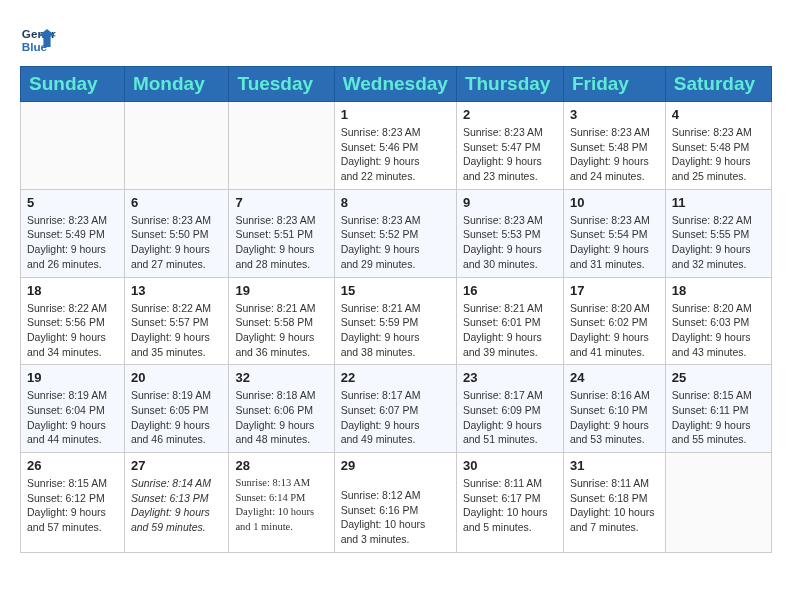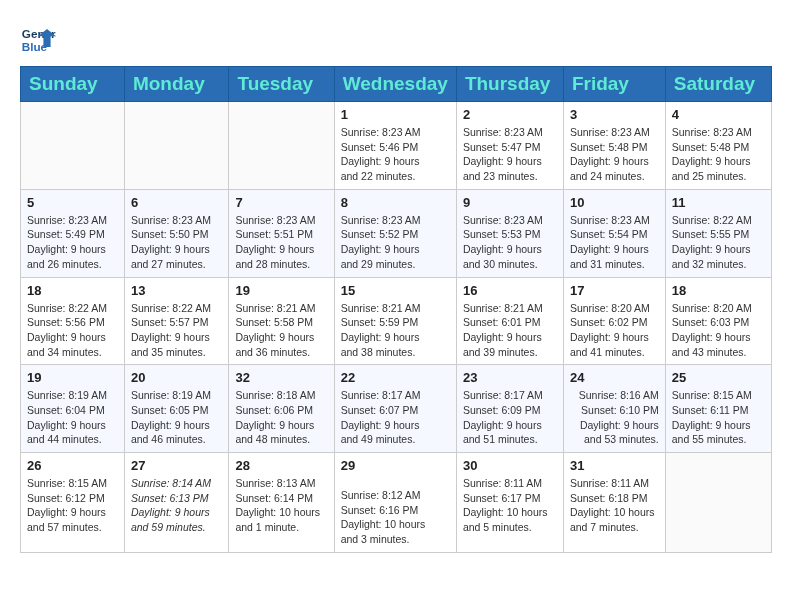--- a/index.html
+++ b/index.html
@@ -272,21 +272,21 @@
         </td>
         <td>
           <div class="day-num">23</div>
           <div class="day-info" style="white-space: pre-line;">Sunrise: 8:17 AM
 Sunset: 6:09 PM
 Daylight: 9 hours
 and 51 minutes.</div>
         </td>
         <td>
           <div class="day-num">24</div>
-          <div class="day-info" style="white-space: pre-line; text-align: right;">Sunrise: 8:16 AM
+          <div class="day-info" style="white-space: pre-line;">Sunrise: 8:16 AM
 Sunset: 6:10 PM
 Daylight: 9 hours
 and 53 minutes.</div>
         </td>
         <td>
           <div class="day-num">25</div>
           <div class="day-info" style="white-space: pre-line;">Sunrise: 8:15 AM
 Sunset: 6:11 PM
 Daylight: 9 hours
 and 55 minutes.</div>
@@ -302,21 +302,21 @@
         </td>
         <td>
           <div class="day-num">27</div>
           <div class="day-info" style="white-space: pre-line; font-style: italic;">Sunrise: 8:14 AM
 Sunset: 6:13 PM
 Daylight: 9 hours
 and 59 minutes.</div>
         </td>
         <td>
           <div class="day-num">28</div>
-          <div class="day-info" style="white-space: pre-line;">Sunrise: 8:13 AM
+          <div class="day-info" style="white-space: pre-line; font-family: Liberation Serif, serif;">Sunrise: 8:13 AM
 Sunset: 6:14 PM
 Daylight: 10 hours
 and 1 minute.</div>
         </td>
         <td>
           <div class="day-num">29</div>
           <div class="day-info" style="white-space: pre-line; margin-top: 15px;">Sunrise: 8:12 AM
 Sunset: 6:16 PM
 Daylight: 10 hours
 and 3 minutes.</div>

